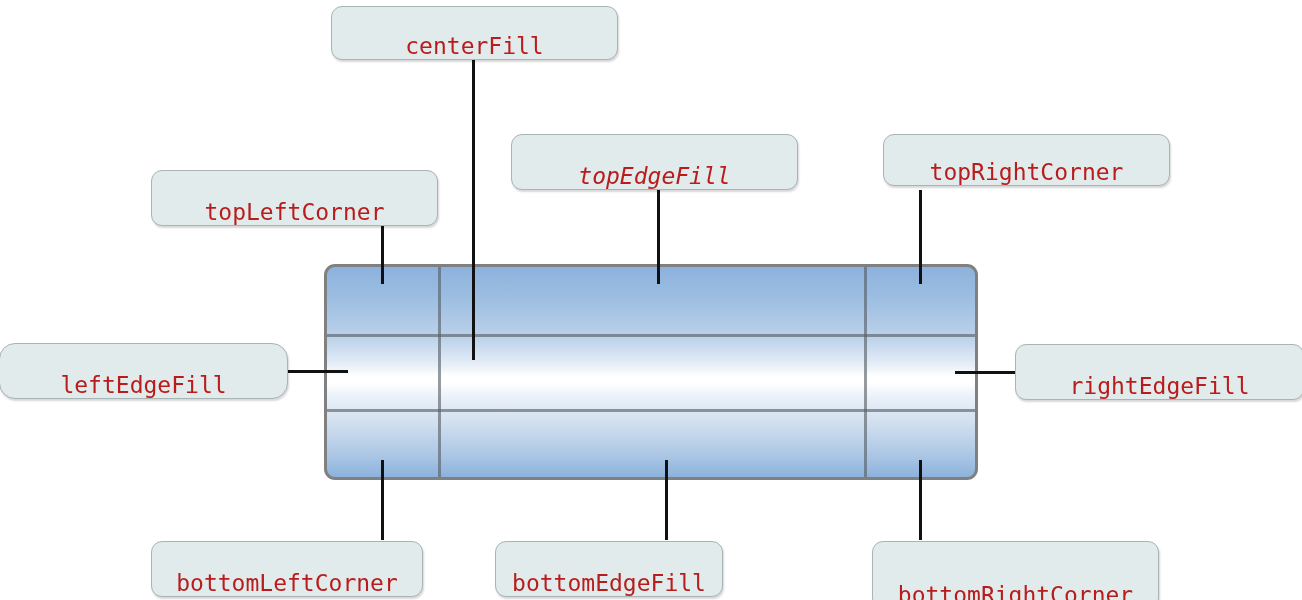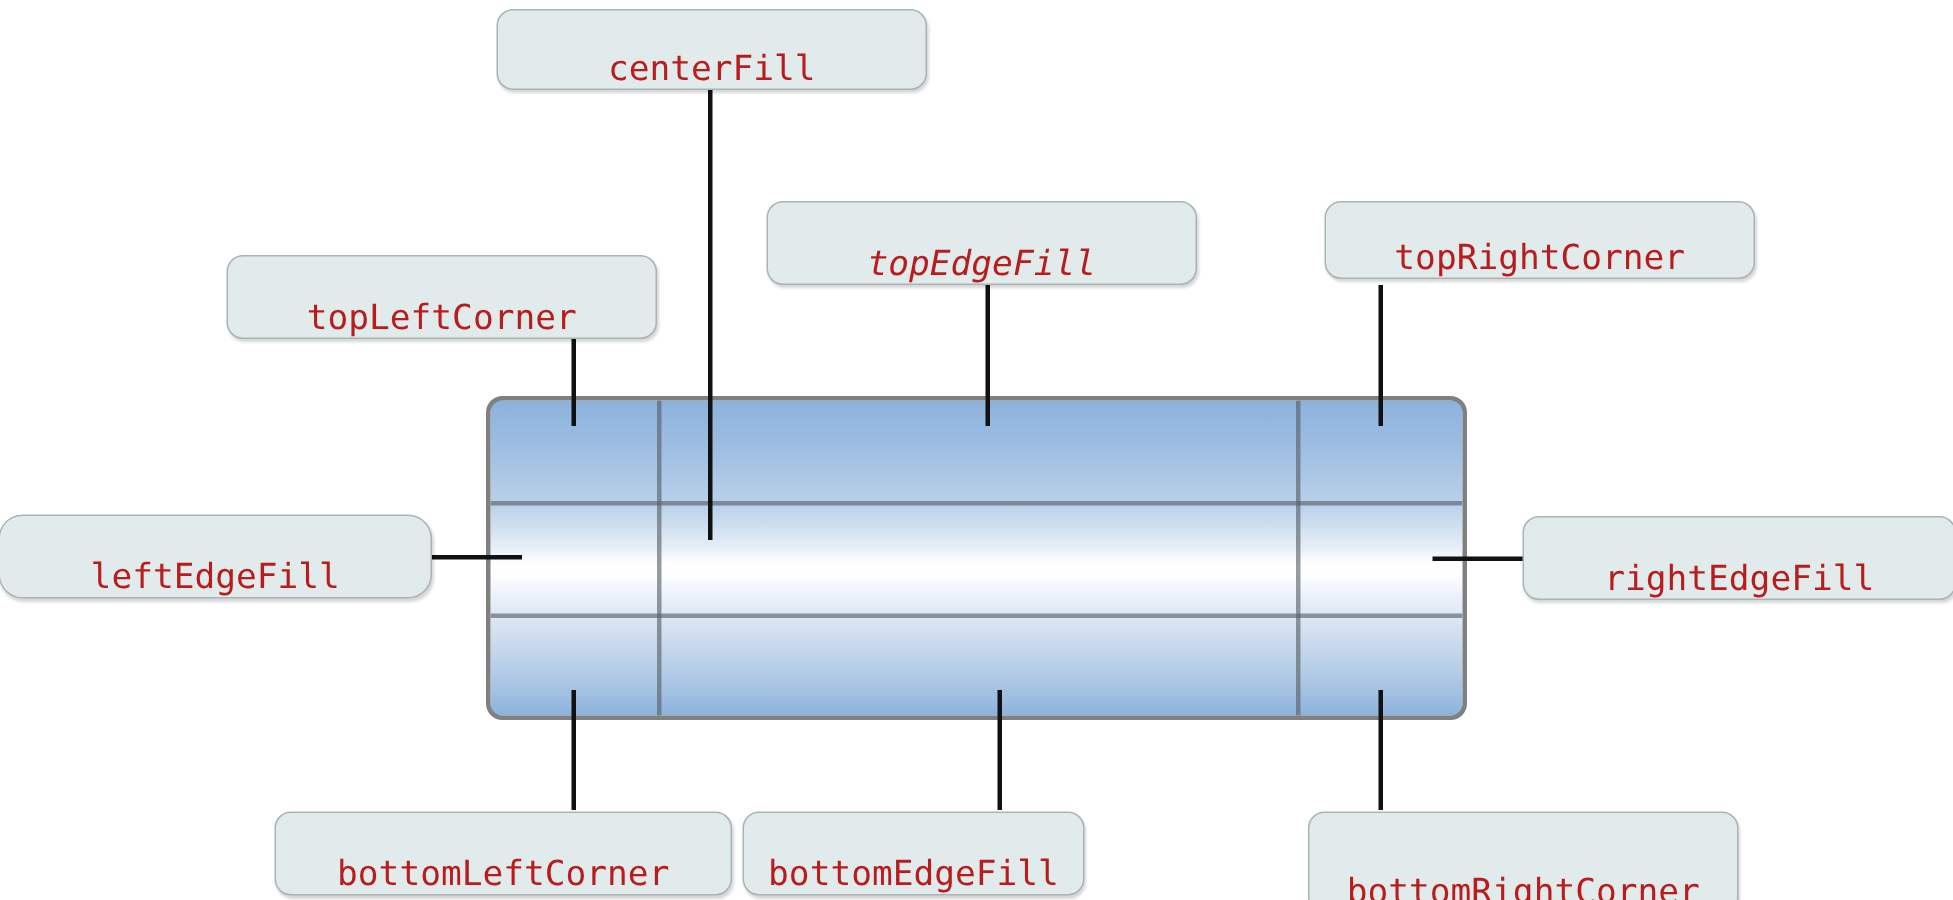--- a/index.html
+++ b/index.html
@@ -146,21 +146,21 @@
   </div>
 
   <div class="label-box" style="left:-1px; top:343px; width:289px; height:56px; border-radius:16px;">
     <span>leftEdgeFill</span>
   </div>
 
   <div class="label-box" style="left:1015px; top:344px; width:289px; height:56px;">
     <span>rightEdgeFill</span>
   </div>
 
-  <div class="label-box" style="left:151px; top:541px; width:305px; height:56px;margin-left:32px;">
+  <div class="label-box" style="left:151px; top:541px; width:272px; height:56px;">
     <span>bottomLeftCorner</span>
   </div>
 
   <div class="label-box" style="left:495px; top:541px; width:228px; height:56px;">
     <span>bottomEdgeFill</span>
   </div>
 
   <div class="label-box" style="left:872px; top:541px; width:287px; height:68px;">
     <span>bottomRightCorner</span>
   </div>

